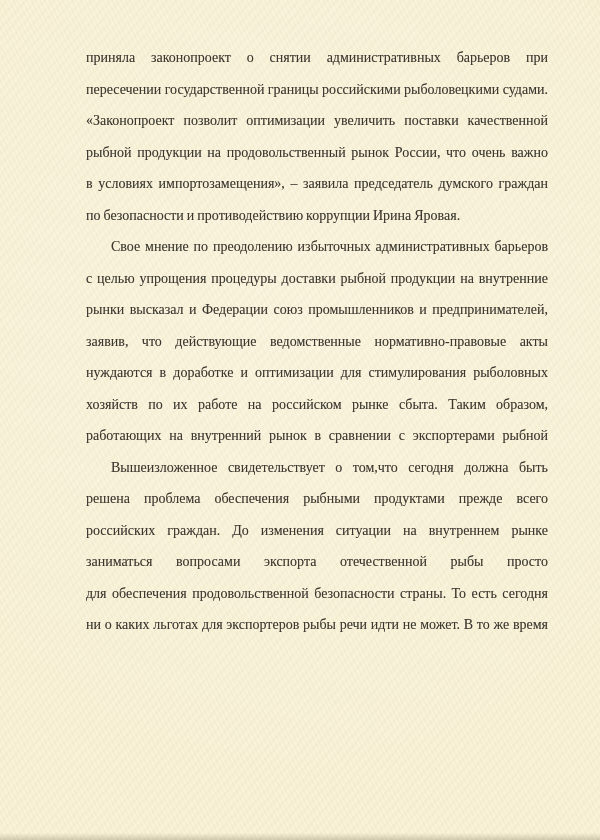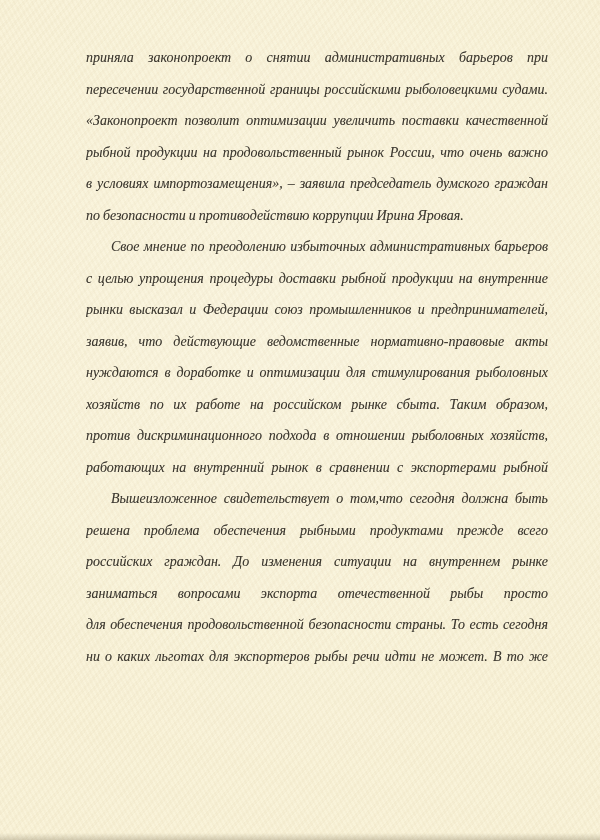--- a/index.html
+++ b/index.html
@@ -59,34 +59,33 @@
     bottom: 0;
     width: 100%;
     height: 7px;
     background: linear-gradient(to bottom, rgba(110, 100, 75, 0), rgba(110, 100, 75, 0.28));
   }
 </style>
 </head>
 <body>
 
 <div class="page">
-  <div class="page-text" style="color: rgb(60, 56, 48); font-style: italic;">
+  <div class="page-text" style="color: rgb(60, 56, 48);">
       <div class="line">приняла законопроект о снятии административных барьеров при</div>
       <div class="line">пересечении государственной границы российскими рыболовецкими судами.</div>
       <div class="line">«Законопроект позволит оптимизации увеличить поставки качественной</div>
       <div class="line">рыбной продукции на продовольственный рынок России, что очень важно</div>
       <div class="line">в условиях импортозамещения», – заявила председатель думского граждан</div>
       <div class="line para-end">по безопасности и противодействию коррупции Ирина Яровая.</div>
       <div class="line indent">Свое мнение по преодолению избыточных административных барьеров</div>
       <div class="line">с целью упрощения процедуры доставки рыбной продукции на внутренние</div>
       <div class="line">рынки высказал и Федерации союз промышленников и предпринимателей,</div>
       <div class="line">заявив, что действующие ведомственные нормативно-правовые акты</div>
       <div class="line">нуждаются в доработке и оптимизации для стимулирования рыболовных</div>
       <div class="line">хозяйств по их работе на российском рынке сбыта. Таким образом,</div>
-      <div class="line">против дискриминационного подхода в отношении рыболовных хозяйств,</div>
       <div class="line">работающих на внутренний рынок в сравнении с экспортерами рыбной</div>
       <div class="line indent">Вышеизложенное свидетельствует о том,что сегодня должна быть</div>
       <div class="line">решена проблема обеспечения рыбными продуктами прежде всего</div>
       <div class="line">российских граждан. До изменения ситуации на внутреннем рынке</div>
       <div class="line">заниматься вопросами экспорта отечественной рыбы просто нецелесообразно</div>
       <div class="line">для обеспечения продовольственной безопасности страны. То есть сегодня</div>
       <div class="line">ни о каких льготах для экспортеров рыбы речи идти не может. В то же время</div>
     </div>
   <div class="bottom-edge"></div>
 </div>

